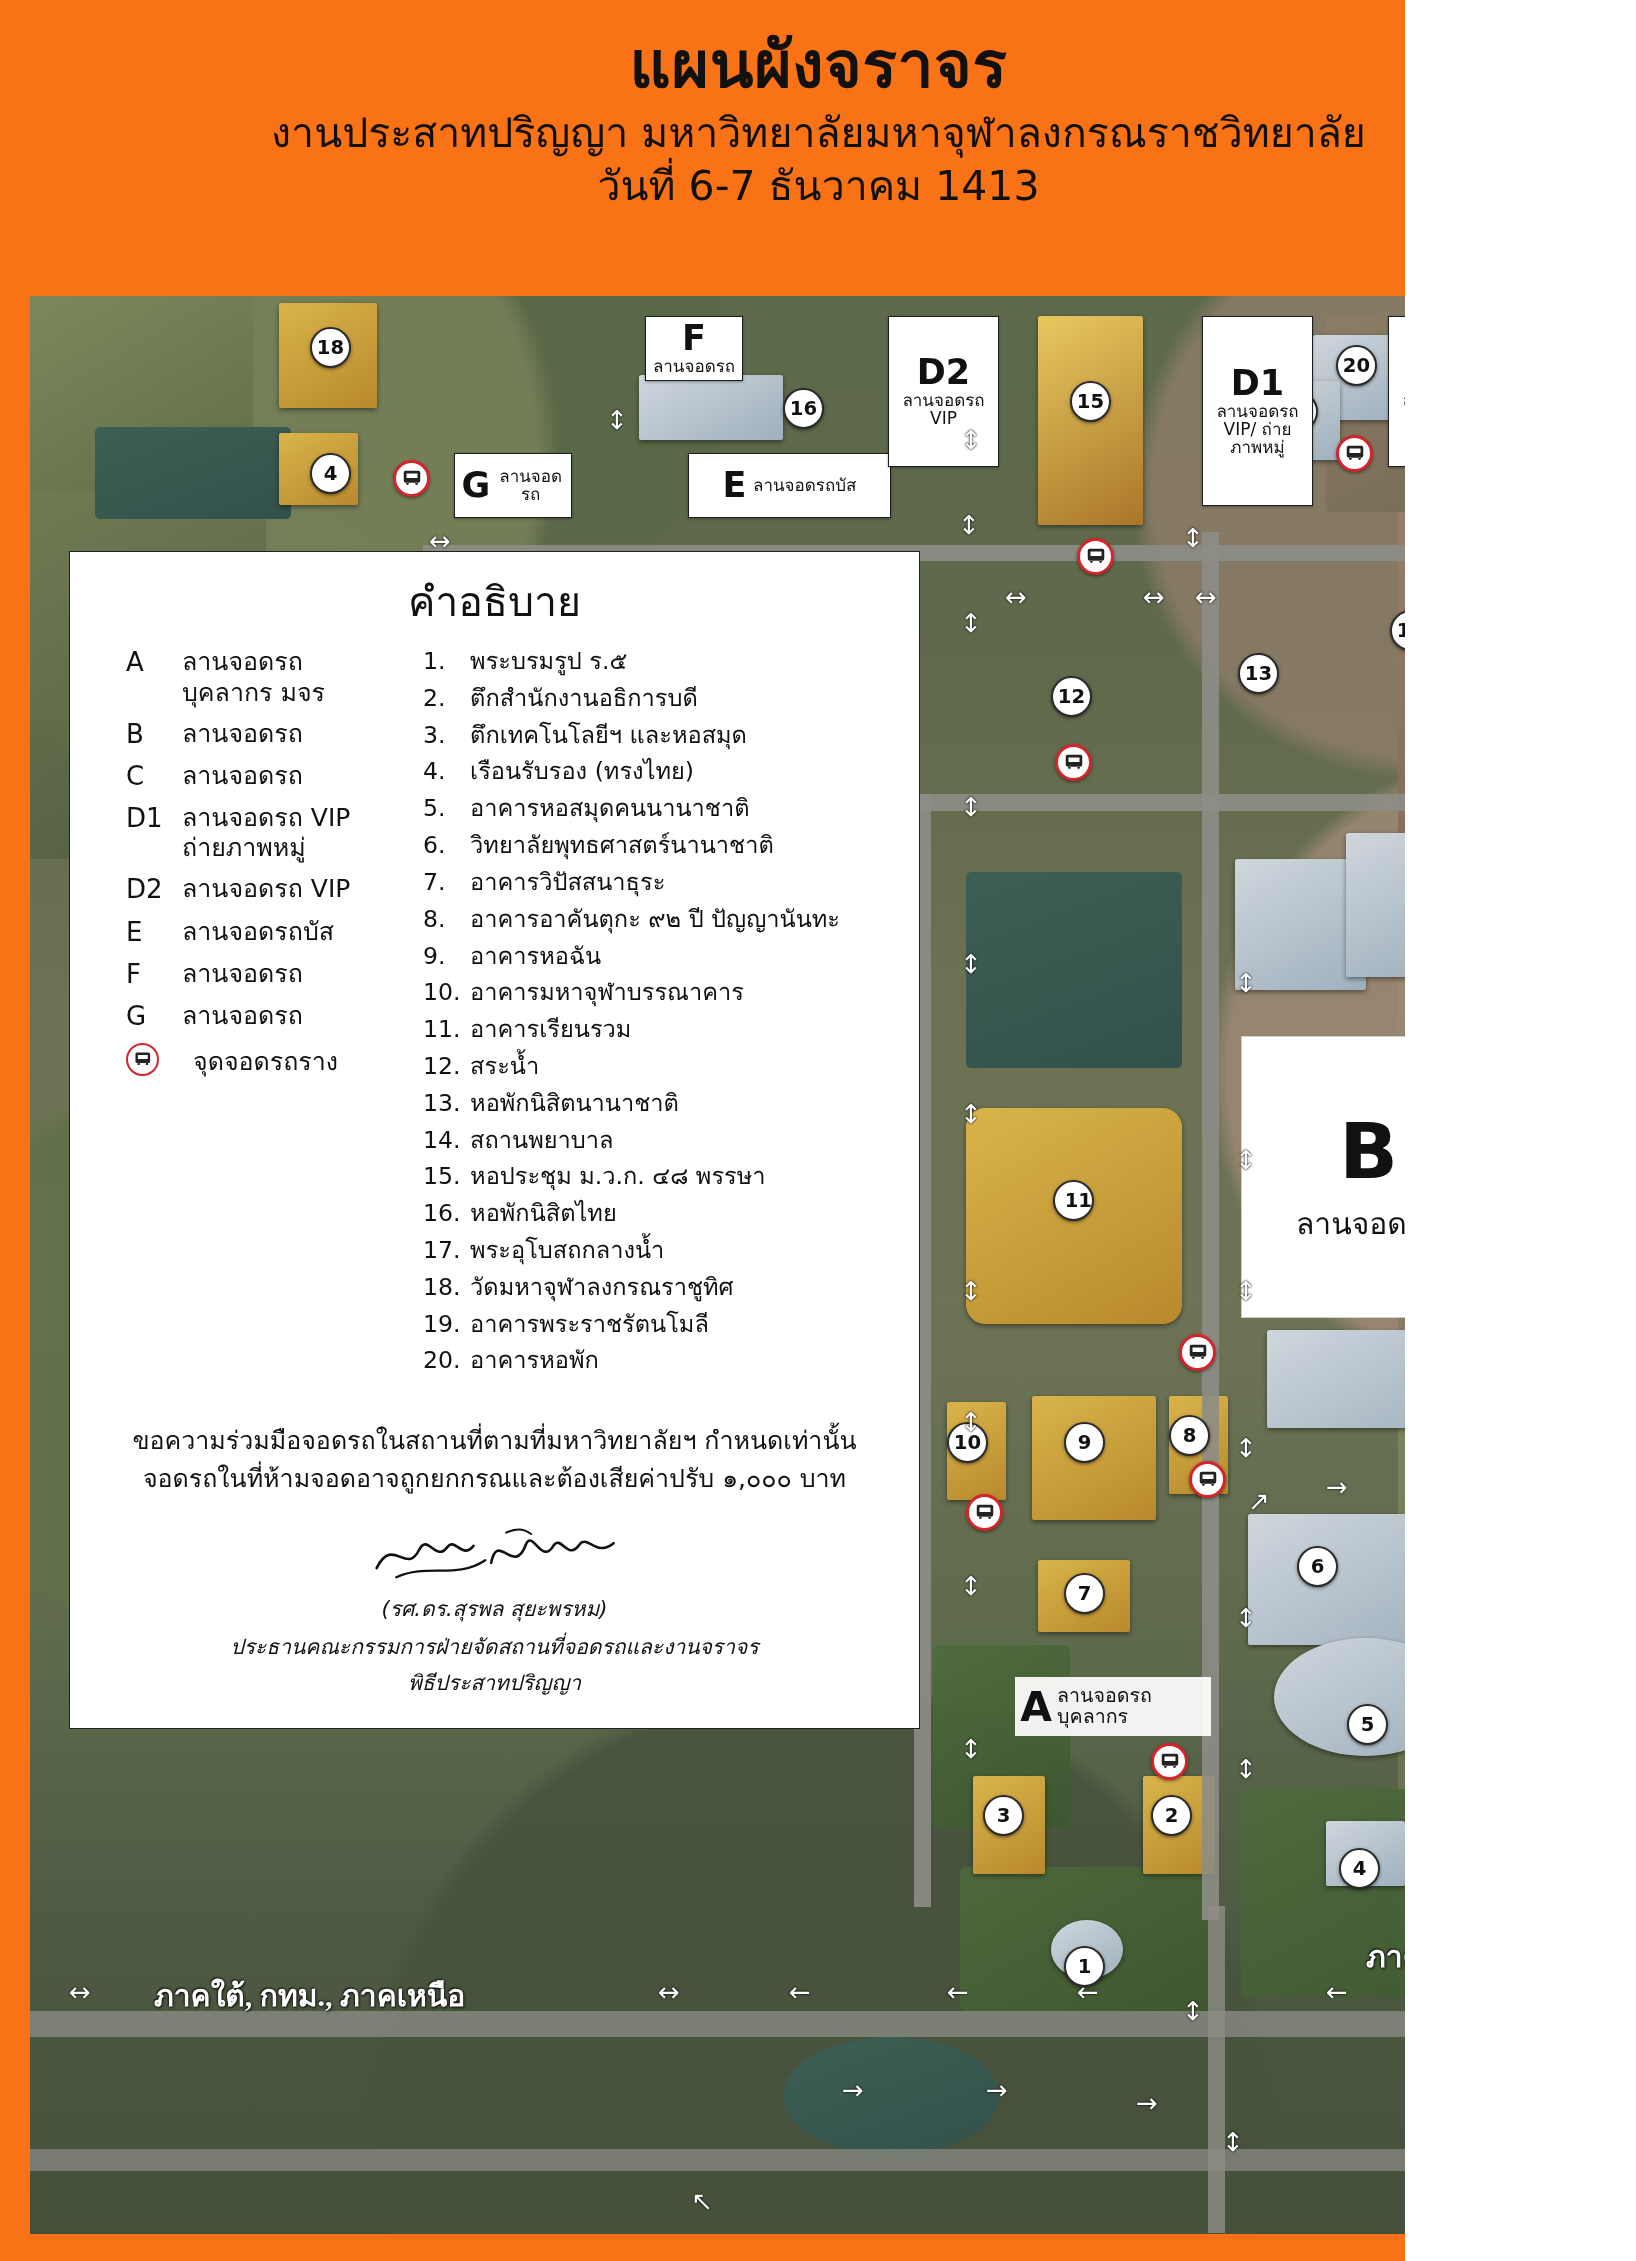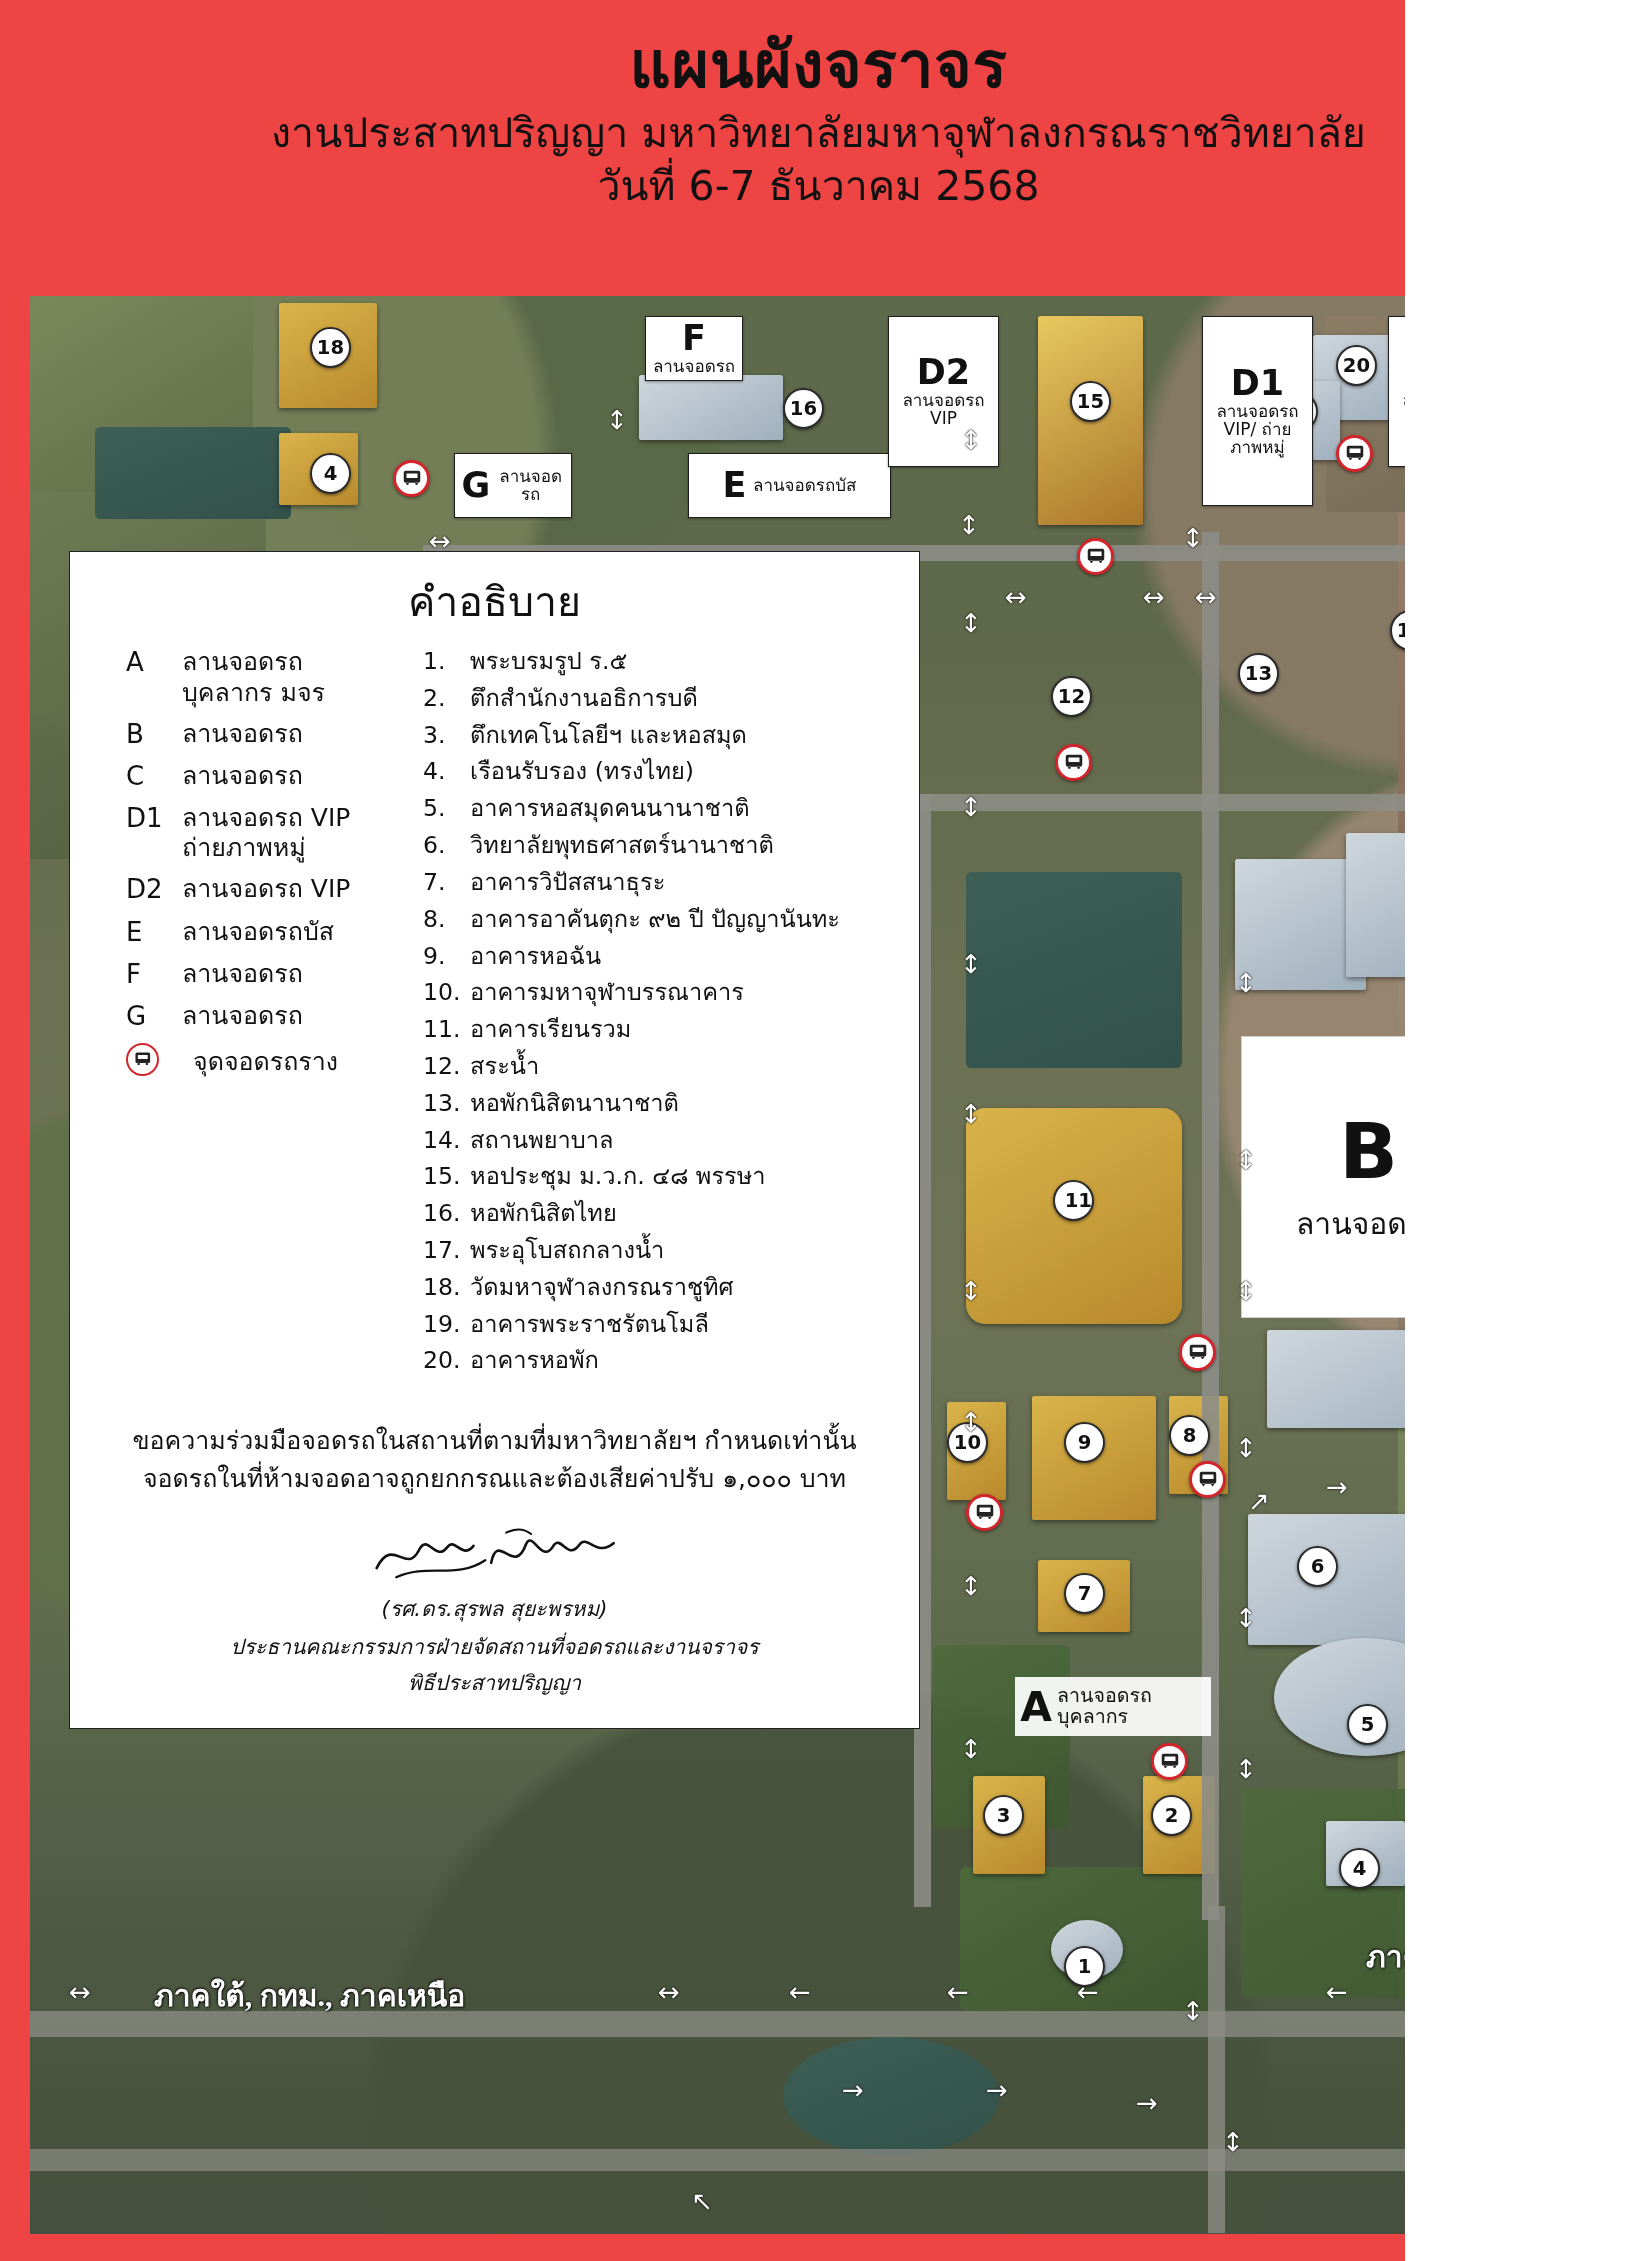--- a/index.html
+++ b/index.html
@@ -5,21 +5,21 @@
   * { box-sizing: border-box; }
   html, body {
     margin: 0; padding: 0;
     background: #ffffff;
     font-family: "DejaVu Sans", "Liberation Sans", sans-serif;
   }
   #page {
     position: relative;
     width: 1405px;
     height: 2261px;
-    background: #ef4444;
+    background: #f97316;
     overflow: hidden;
   }
 
   
   #header {
     position: absolute;
     top: 0; left: 0;
     width: 1637px;
     height: 288px;
     text-align: center;
@@ -272,21 +272,21 @@
   #sig-role2 { font-size: 21px; color: #111; margin-top: 2.6px;}
 </style>
 </head>
 <body>
 
 <div id="page">
 
   <div id="header">
     <div id="title-main">แผนผังจราจร</div>
     <div id="title-sub">งานประสาทปริญญา มหาวิทยาลัยมหาจุฬาลงกรณราชวิทยาลัย</div>
-    <div id="title-date">วันที่ 6-7 ธันวาคม 2568</div>
+    <div id="title-date">วันที่ 6-7 ธันวาคม 1413</div>
   </div>
 
   <div id="map">
     <div id="map-base"></div>
 
     <div class="patch" style="left:0;top:0;width:223px;height:196px;background:linear-gradient(150deg,#7d8a5c,#5d6a44);"></div>
     <div class="patch" style="left:1296px;top:19.6px;width:282px;height:196px;background:linear-gradient(150deg,#8d7d65,#6c6450);"></div>
     <div class="patch" style="left:1368px;top:216px;width:209px;height:340px;background:linear-gradient(150deg,#9b7f6c,#7b6454);"></div>
     <div class="patch" style="left:1368px;top:563px;width:209px;height:537px;background:linear-gradient(150deg,#a2907c,#7d6e5c);"></div>
     <div class="patch" style="left:1368px;top:1113px;width:209px;height:589px;background:linear-gradient(150deg,#7c8a5e,#5a6846);"></div>

